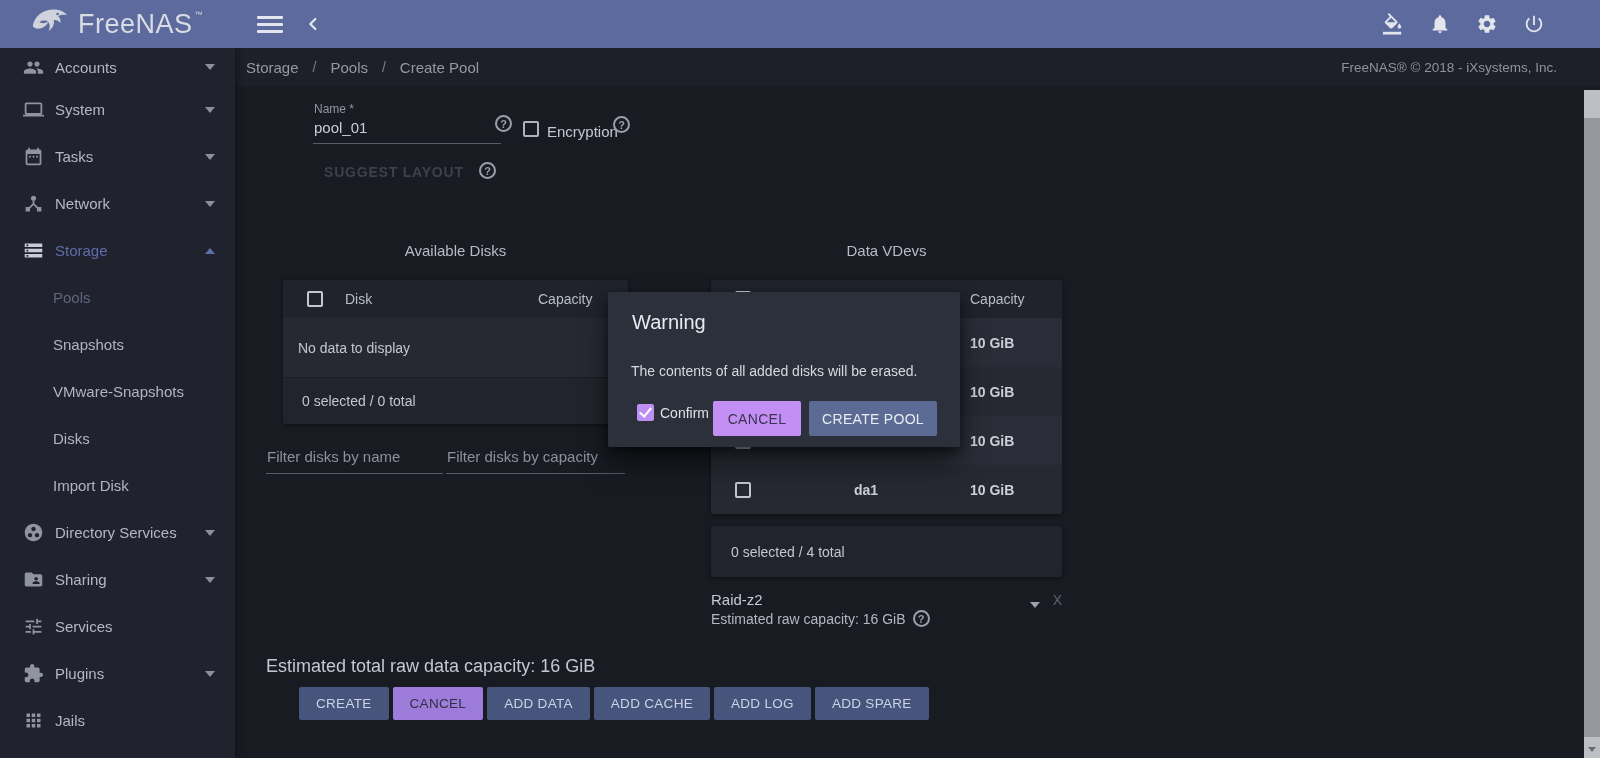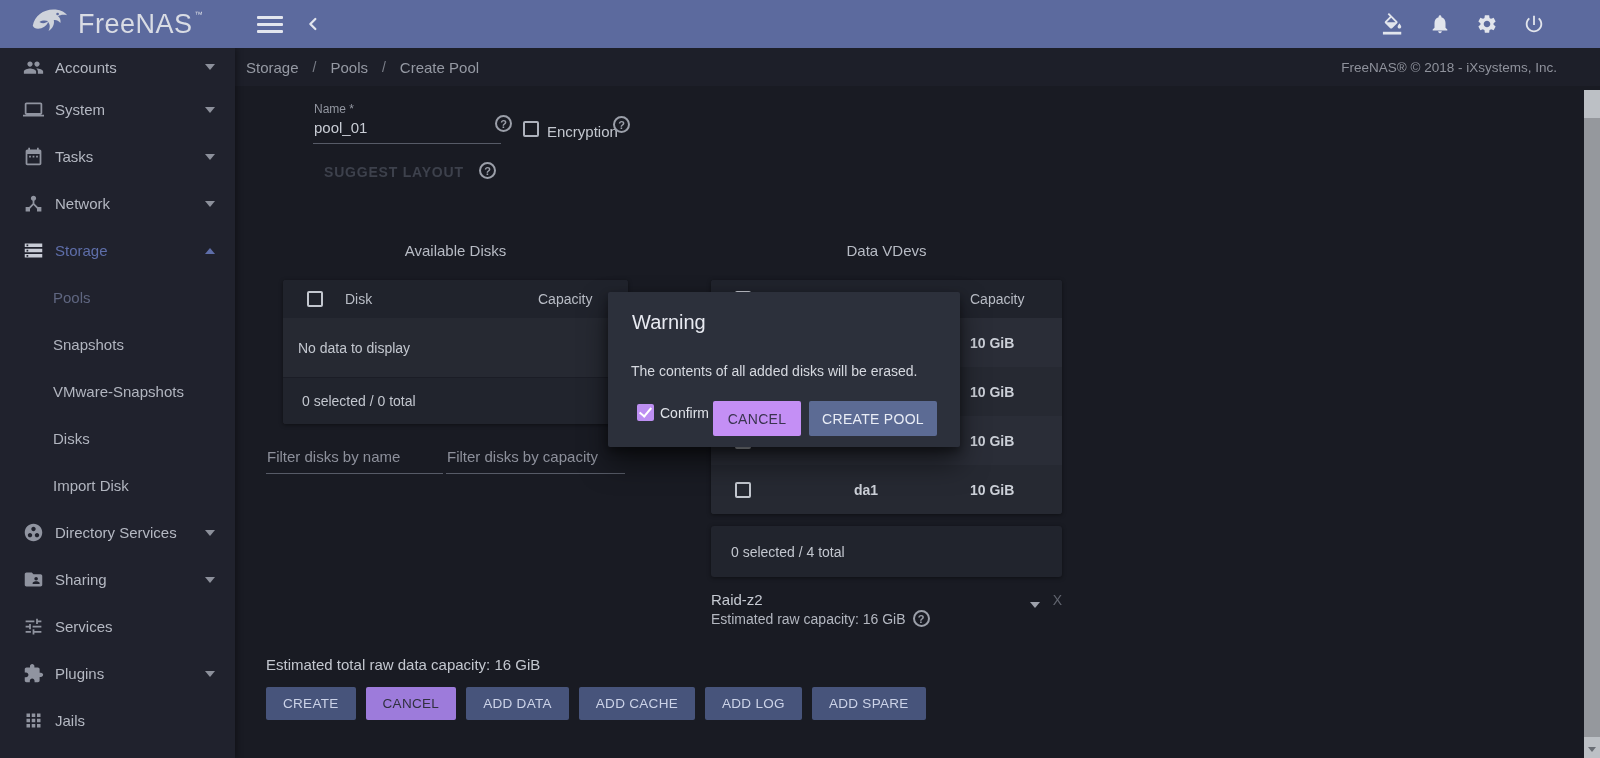--- a/index.html
+++ b/index.html
@@ -75,23 +75,23 @@
   .foot-card{background:#21242d;border-radius:3px;box-shadow:0 1px 4px rgba(0,0,0,.45);display:flex;align-items:center;padding-left:20px;font-size:14px;color:#c3c7cf;}
 
   .filter-input{background:transparent;border:none;border-bottom:1px solid #575b67;color:#c9cdd5;font-size:15px;padding:0 0 8px 1px;outline:none;}
   .filter-input::placeholder{color:#8d909b;}
 
   .raid-row{display:flex;align-items:flex-end;}
   .raid-label{font-size:15px;color:#c6cad2;flex:1;cursor:pointer;}
   .select-arrow{width:0;height:0;border-left:5px solid transparent;border-right:5px solid transparent;border-top:6px solid #9da1ab;cursor:pointer;}
   .remove-x{margin-left:13px;font-size:14px;color:#60646e;cursor:pointer;}
   .est-raw{display:flex;align-items:center;gap:7px;font-size:14px;color:#b3b7c0;}
-  .est-total{font-size:15px;color:#c3c7cf;}
-
-  .btn-row{display:flex;gap:10px;}
+  .est-total{font-size:18px;color:#c3c7cf;}
+
+  .btn-row{display:flex;gap:4px;margin-left:33px;}
   .btn{height:33px;border:none;border-radius:2px;padding:0 17px;font-size:13.5px;font-weight:500;letter-spacing:.3px;color:#ccd3e8;background:#47547b;cursor:pointer;}
   .btn.purple{background:#9d7bdb;color:#30303f;}
 
   
   .modal{position:absolute;left:608px;top:292px;width:352px;height:155px;background:#2c303b;border-radius:2px;z-index:100;
          box-shadow:0 16px 28px rgba(0,0,0,.5),0 4px 10px rgba(0,0,0,.4);}
   .modal-title{position:absolute;left:24px;top:19px;font-size:20px;font-weight:500;color:#e8eaf1;}
   .modal-msg{position:absolute;left:23px;top:71px;font-size:14px;color:#d6d9e0;}
   .confirm-cb{position:absolute;left:29px;top:112px;width:17px;height:17px;background:#bd8ff2;border-radius:2px;cursor:pointer;}
   .confirm-cb::after{content:"";position:absolute;left:5px;top:1px;width:5px;height:10px;border:solid #fff;border-width:0 2px 2px 0;transform:rotate(40deg);}

